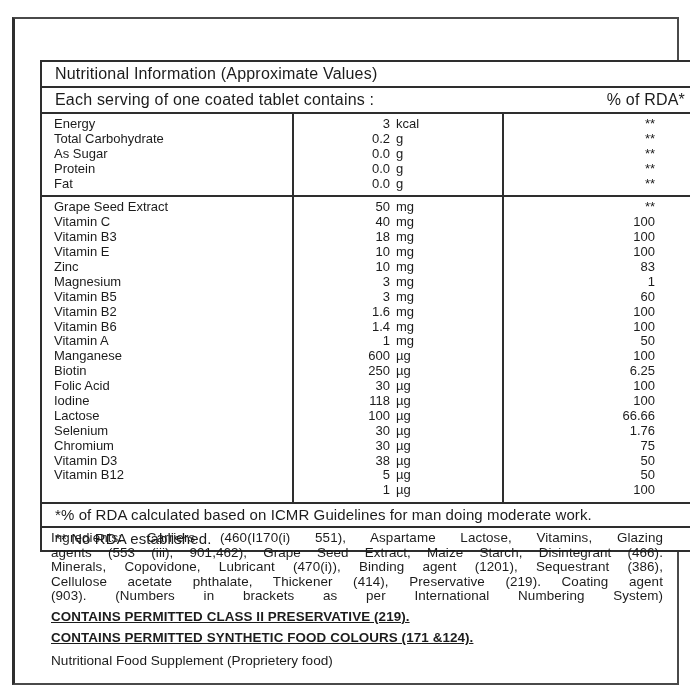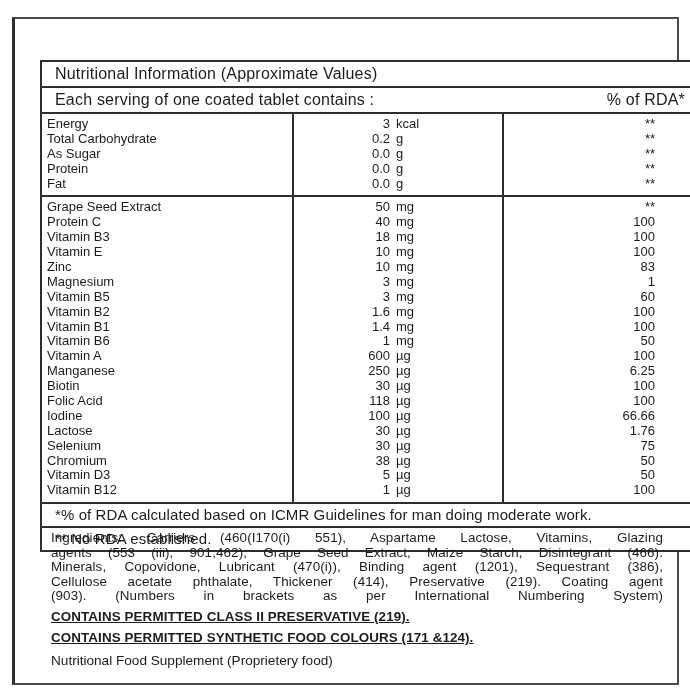--- a/index.html
+++ b/index.html
@@ -26,21 +26,21 @@
   }
   .t-serving{
     display:flex;justify-content:space-between;align-items:center;
     padding:2px 13px 2px 13px;font-size:16px;line-height:20px;letter-spacing:.2px;
   }
   .t-serving .rda-head{padding-right:0px;}
   .t-sect{
     display:grid;grid-template-columns:250px 212px 1fr;
   }
   .t-sect .col{padding:3px 0 4px 0;}
-  .t-sect .col-names{padding-left:5px;}
+  .t-sect .col-names{padding-left:12px;}
   .t-sect .col-amts{
     border-left:2px solid #2e2e2e;border-right:2px solid #2e2e2e;
   }
   .t-sect .col-rdas{text-align:right;padding-right:43px;}
   .t-sect .ln{
     font-size:13px;line-height:14.9px;height:14.9px;white-space:nowrap;
   }
   .col-amts .ln .v{display:inline-block;width:96px;text-align:right;}
   .col-amts .ln .u{display:inline-block;margin-left:6px;text-align:left;}
   .t-foot{
@@ -96,28 +96,27 @@
         <div class="ln">**</div>
         <div class="ln">**</div>
         <div class="ln">**</div>
         <div class="ln">**</div>
       </div>
   </div>
 
   <div class="t-box t-sect" id="micro-section">
     <div class="col col-names">
         <div class="ln">Grape Seed Extract</div>
-        <div class="ln">Protein C</div>
+        <div class="ln">Vitamin C</div>
         <div class="ln">Vitamin B3</div>
         <div class="ln">Vitamin E</div>
         <div class="ln">Zinc</div>
         <div class="ln">Magnesium</div>
         <div class="ln">Vitamin B5</div>
         <div class="ln">Vitamin B2</div>
-        <div class="ln">Vitamin B1</div>
         <div class="ln">Vitamin B6</div>
         <div class="ln">Vitamin A</div>
         <div class="ln">Manganese</div>
         <div class="ln">Biotin</div>
         <div class="ln">Folic Acid</div>
         <div class="ln">Iodine</div>
         <div class="ln">Lactose</div>
         <div class="ln">Selenium</div>
         <div class="ln">Chromium</div>
         <div class="ln">Vitamin D3</div>

